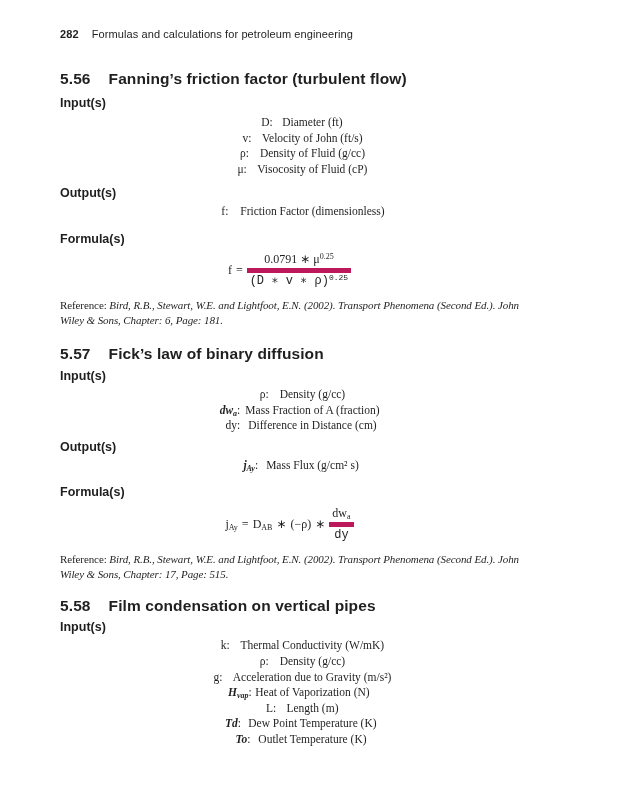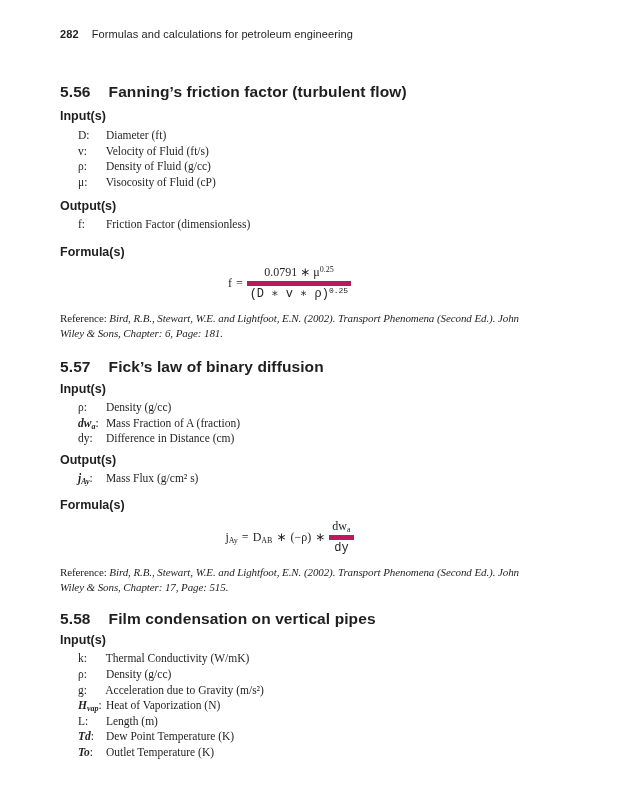--- a/index.html
+++ b/index.html
@@ -17,36 +17,36 @@
     font-size:11px; letter-spacing:0.1px;
   }
   .pagenum { font-weight:bold; margin-right:13px; }
 
   
   .sec-heading {
     font-family:"Liberation Sans", sans-serif;
     font-size:15.5px; font-weight:bold; letter-spacing:0.1px;
     margin-top:16px; line-height:19px;
   }
-  .sec-56 .sec-heading { margin-top:42px; }
+  .sec-56 .sec-heading { margin-top:29px; }
   .sec-58 .sec-heading { margin-top:14px; }
   .sec-num { margin-right:18px; }
 
   .sub-head {
     font-family:"Liberation Sans", sans-serif;
     font-size:12.5px; font-weight:bold;
     margin-top:8px; line-height:15px;
   }
   .sub-head.out { margin-top:9px; }
   .sub-head.frm { margin-top:12px; }
 
   
   .plist { list-style:none; margin-top:3px; padding-left:18px; }
   .plist.single { margin-top:3px; }
-  .prow { font-size:11.5px; line-height:15.6px; white-space:nowrap; }
+  .prow { font-size:11.5px; line-height:15.6px; white-space:nowrap;text-align:center; }
   .sym { display:inline-block; min-width:25px; }
   .sym sub { font-size:8px; line-height:0; vertical-align:-2px; }
   .bi { font-weight:bold; font-style:italic; }
 
   
   .formula-row { text-align:center; margin-top:5px; height:38px;
                  display:flex; align-items:center; justify-content:center; }
   .fm { display:inline-flex; align-items:center; font-size:12px; }
   .fm .tok { margin:0 2px; }
   .fm sub { font-size:8px; line-height:0; vertical-align:-2px; }
@@ -85,21 +85,21 @@
     </h2>
 
     <h3 class="sub-head inp">Input(s)</h3>
     <ul class="plist inputs">
       <li class="prow">
         <span class="sym"><span>D:</span><sub></sub><span></span></span>
         <span class="desc">Diameter (ft)</span>
       </li>
       <li class="prow">
         <span class="sym"><span>v:</span><sub></sub><span></span></span>
-        <span class="desc">Velocity of Fluid (ft/s)</span>
+        <span class="desc">Velocity of John (ft/s)</span>
       </li>
       <li class="prow">
         <span class="sym"><span>ρ:</span><sub></sub><span></span></span>
         <span class="desc">Density of Fluid (g/cc)</span>
       </li>
       <li class="prow">
         <span class="sym"><span>μ:</span><sub></sub><span></span></span>
         <span class="desc">Visocosity of Fluid (cP)</span>
       </li>
     </ul>

